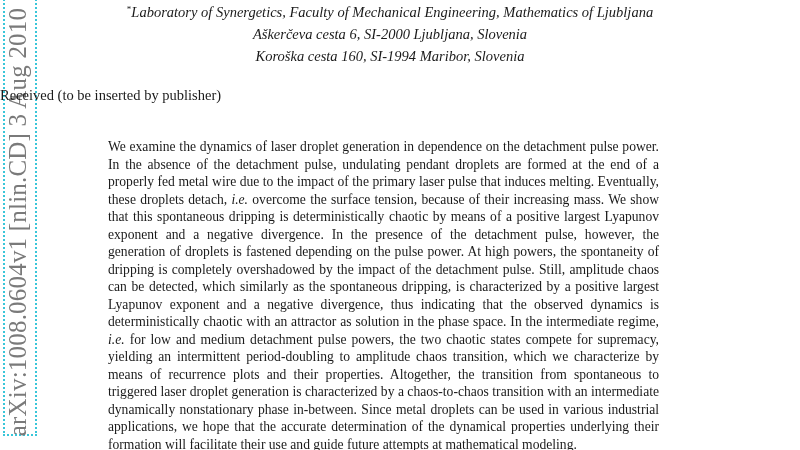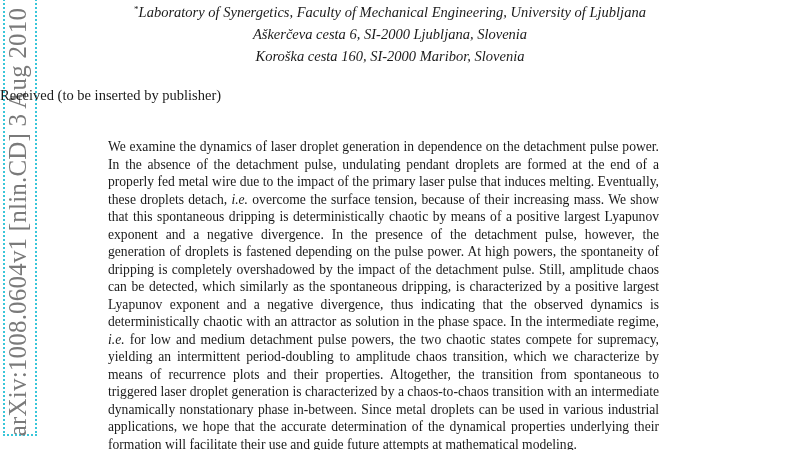--- a/index.html
+++ b/index.html
@@ -60,21 +60,21 @@
   .abstract i { }
 </style>
 </head>
 <body>
 
 <div class="arxiv-stamp"></div>
 <div class="arxiv-text">arXiv:1008.0604v1  [nlin.CD]  3 Aug 2010</div>
 
 <div class="affiliations">
   <div>
-    <sup>*</sup><span>Laboratory of Synergetics, Faculty of Mechanical Engineering, University of Ljubljana</span>
+    <sup>*</sup><span>Laboratory of Synergetics, Faculty of Mechanical Engineering, Mathematics of Ljubljana</span>
   </div>
   <div>Aškerčeva cesta 6, SI-2000 Ljubljana, Slovenia</div>
-  <div>Koroška cesta 160, SI-2000 Maribor, Slovenia</div>
+  <div>Koroška cesta 160, SI-1994 Maribor, Slovenia</div>
 </div>
 
 <div class="received">Received (to be inserted by publisher)</div>
 
 <div class="abstract"><span>We examine the dynamics of laser droplet generation in dependence on the detachment pulse power. In the absence of the detachment pulse, undulating pendant droplets are formed at the end of a properly fed metal wire due to the impact of the primary laser pulse that induces melting. Eventually, these droplets detach, </span><i>i.e.</i><span> overcome the surface tension, because of their increasing mass. We show that this spontaneous dripping is deterministically chaotic by means of a positive largest Lyapunov exponent and a negative divergence. In the presence of the detachment pulse, however, the generation of droplets is fastened depending on the pulse power. At high powers, the spontaneity of dripping is completely overshadowed by the impact of the detachment pulse. Still, amplitude chaos can be detected, which similarly as the spontaneous dripping, is characterized by a positive largest Lyapunov exponent and a negative divergence, thus indicating that the observed dynamics is deterministically chaotic with an attractor as solution in the phase space. In the intermediate regime, </span><i>i.e.</i><span> for low and medium detachment pulse powers, the two chaotic states compete for supremacy, yielding an intermittent period-doubling to amplitude chaos transition, which we characterize by means of recurrence plots and their properties. Altogether, the transition from spontaneous to triggered laser droplet generation is characterized by a chaos-to-chaos transition with an intermediate dynamically nonstationary phase in-between. Since metal droplets can be used in various industrial applications, we hope that the accurate determination of the dynamical properties underlying their formation will facilitate their use and guide future attempts at mathematical modeling.</span></div>
 
 </body></html>

